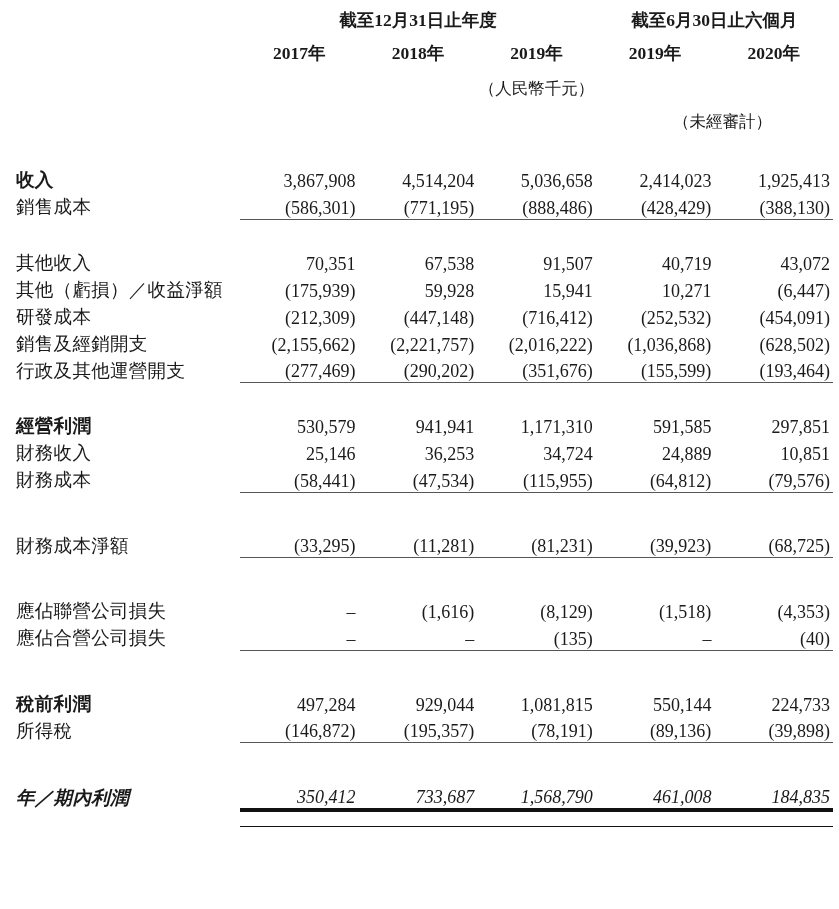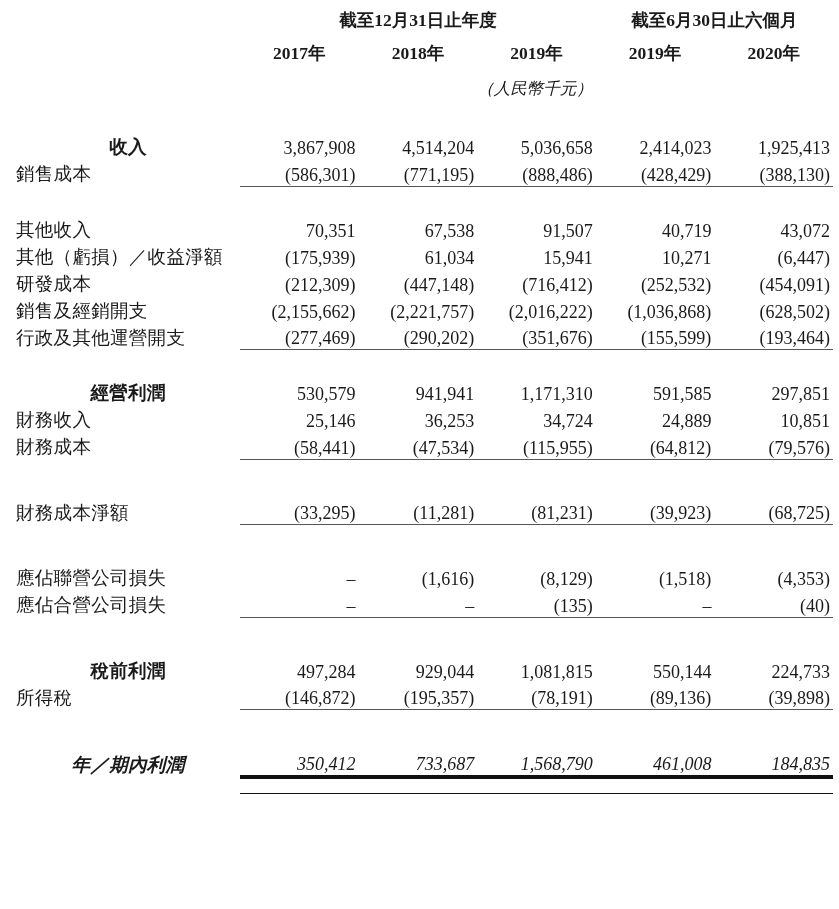--- a/index.html
+++ b/index.html
@@ -54,41 +54,41 @@
   .hdr-year {
     text-align: center;
     font-weight: bold;
     font-size: 17.5px;
     padding-bottom: 4px;
     height: 30px;
     white-space: nowrap;
     margin-top: 8px;
   }
   .hdr-note {
-    font-style: italic;
+    text-align: center;
     font-size: 16.5px;
     height: 31px;
     padding-bottom: 2px;
     white-space: nowrap;
   }
   .hdr-note.right-shift { padding-left: 16px; }
   .hdr-spacer { height: 30px; }
 
   
   tr.row { height: 27px; }
   tr.row-tall { height: 29px; font-style: italic; }
 
   td.label {
     text-align: left;
     font-size: 18.5px;
     padding-left: 16px;
     white-space: nowrap;
     letter-spacing: 0.3px;
   }
-  td.label.bold { font-weight: bold; text-align: center; }
+  td.label.bold { font-weight: bold; }
 
   td.num {
     text-align: right;
     font-size: 18px;
     padding-right: 3px;
     white-space: nowrap;
     font-variant-numeric: lining-nums;
   }
 
   
@@ -151,20 +151,27 @@
         <td class="hdr-year">2020年</td>
       </tr>
       <tr>
         <td></td>
         <td></td>
         <td></td>
         <td class="hdr-note">（人民幣千元）</td>
         <td></td>
         <td></td>
       </tr>
+      <tr>
+        <td></td>
+        <td></td>
+        <td></td>
+        <td></td>
+        <td class="hdr-note right-shift" colspan="2">（未經審計）</td>
+      </tr>
       <tr class="hdr-spacer">
         <td colspan="6"></td>
       </tr>
     </thead>
 
     <tbody>
 
       <tr class="row">
         <td class="label bold">收入</td>
         <td class="num">3,867,908</td>
@@ -207,21 +214,21 @@
         <td class="label">其他收入</td>
         <td class="num">70,351</td>
         <td class="num">67,538</td>
         <td class="num">91,507</td>
         <td class="num">40,719</td>
         <td class="num">43,072</td>
       </tr>
       <tr class="row">
         <td class="label">其他（虧損）／收益淨額</td>
         <td class="num">(175,939)</td>
-        <td class="num">61,034</td>
+        <td class="num">59,928</td>
         <td class="num">15,941</td>
         <td class="num">10,271</td>
         <td class="num">(6,447)</td>
       </tr>
       <tr class="row">
         <td class="label">研發成本</td>
         <td class="num">(212,309)</td>
         <td class="num">(447,148)</td>
         <td class="num">(716,412)</td>
         <td class="num">(252,532)</td>

